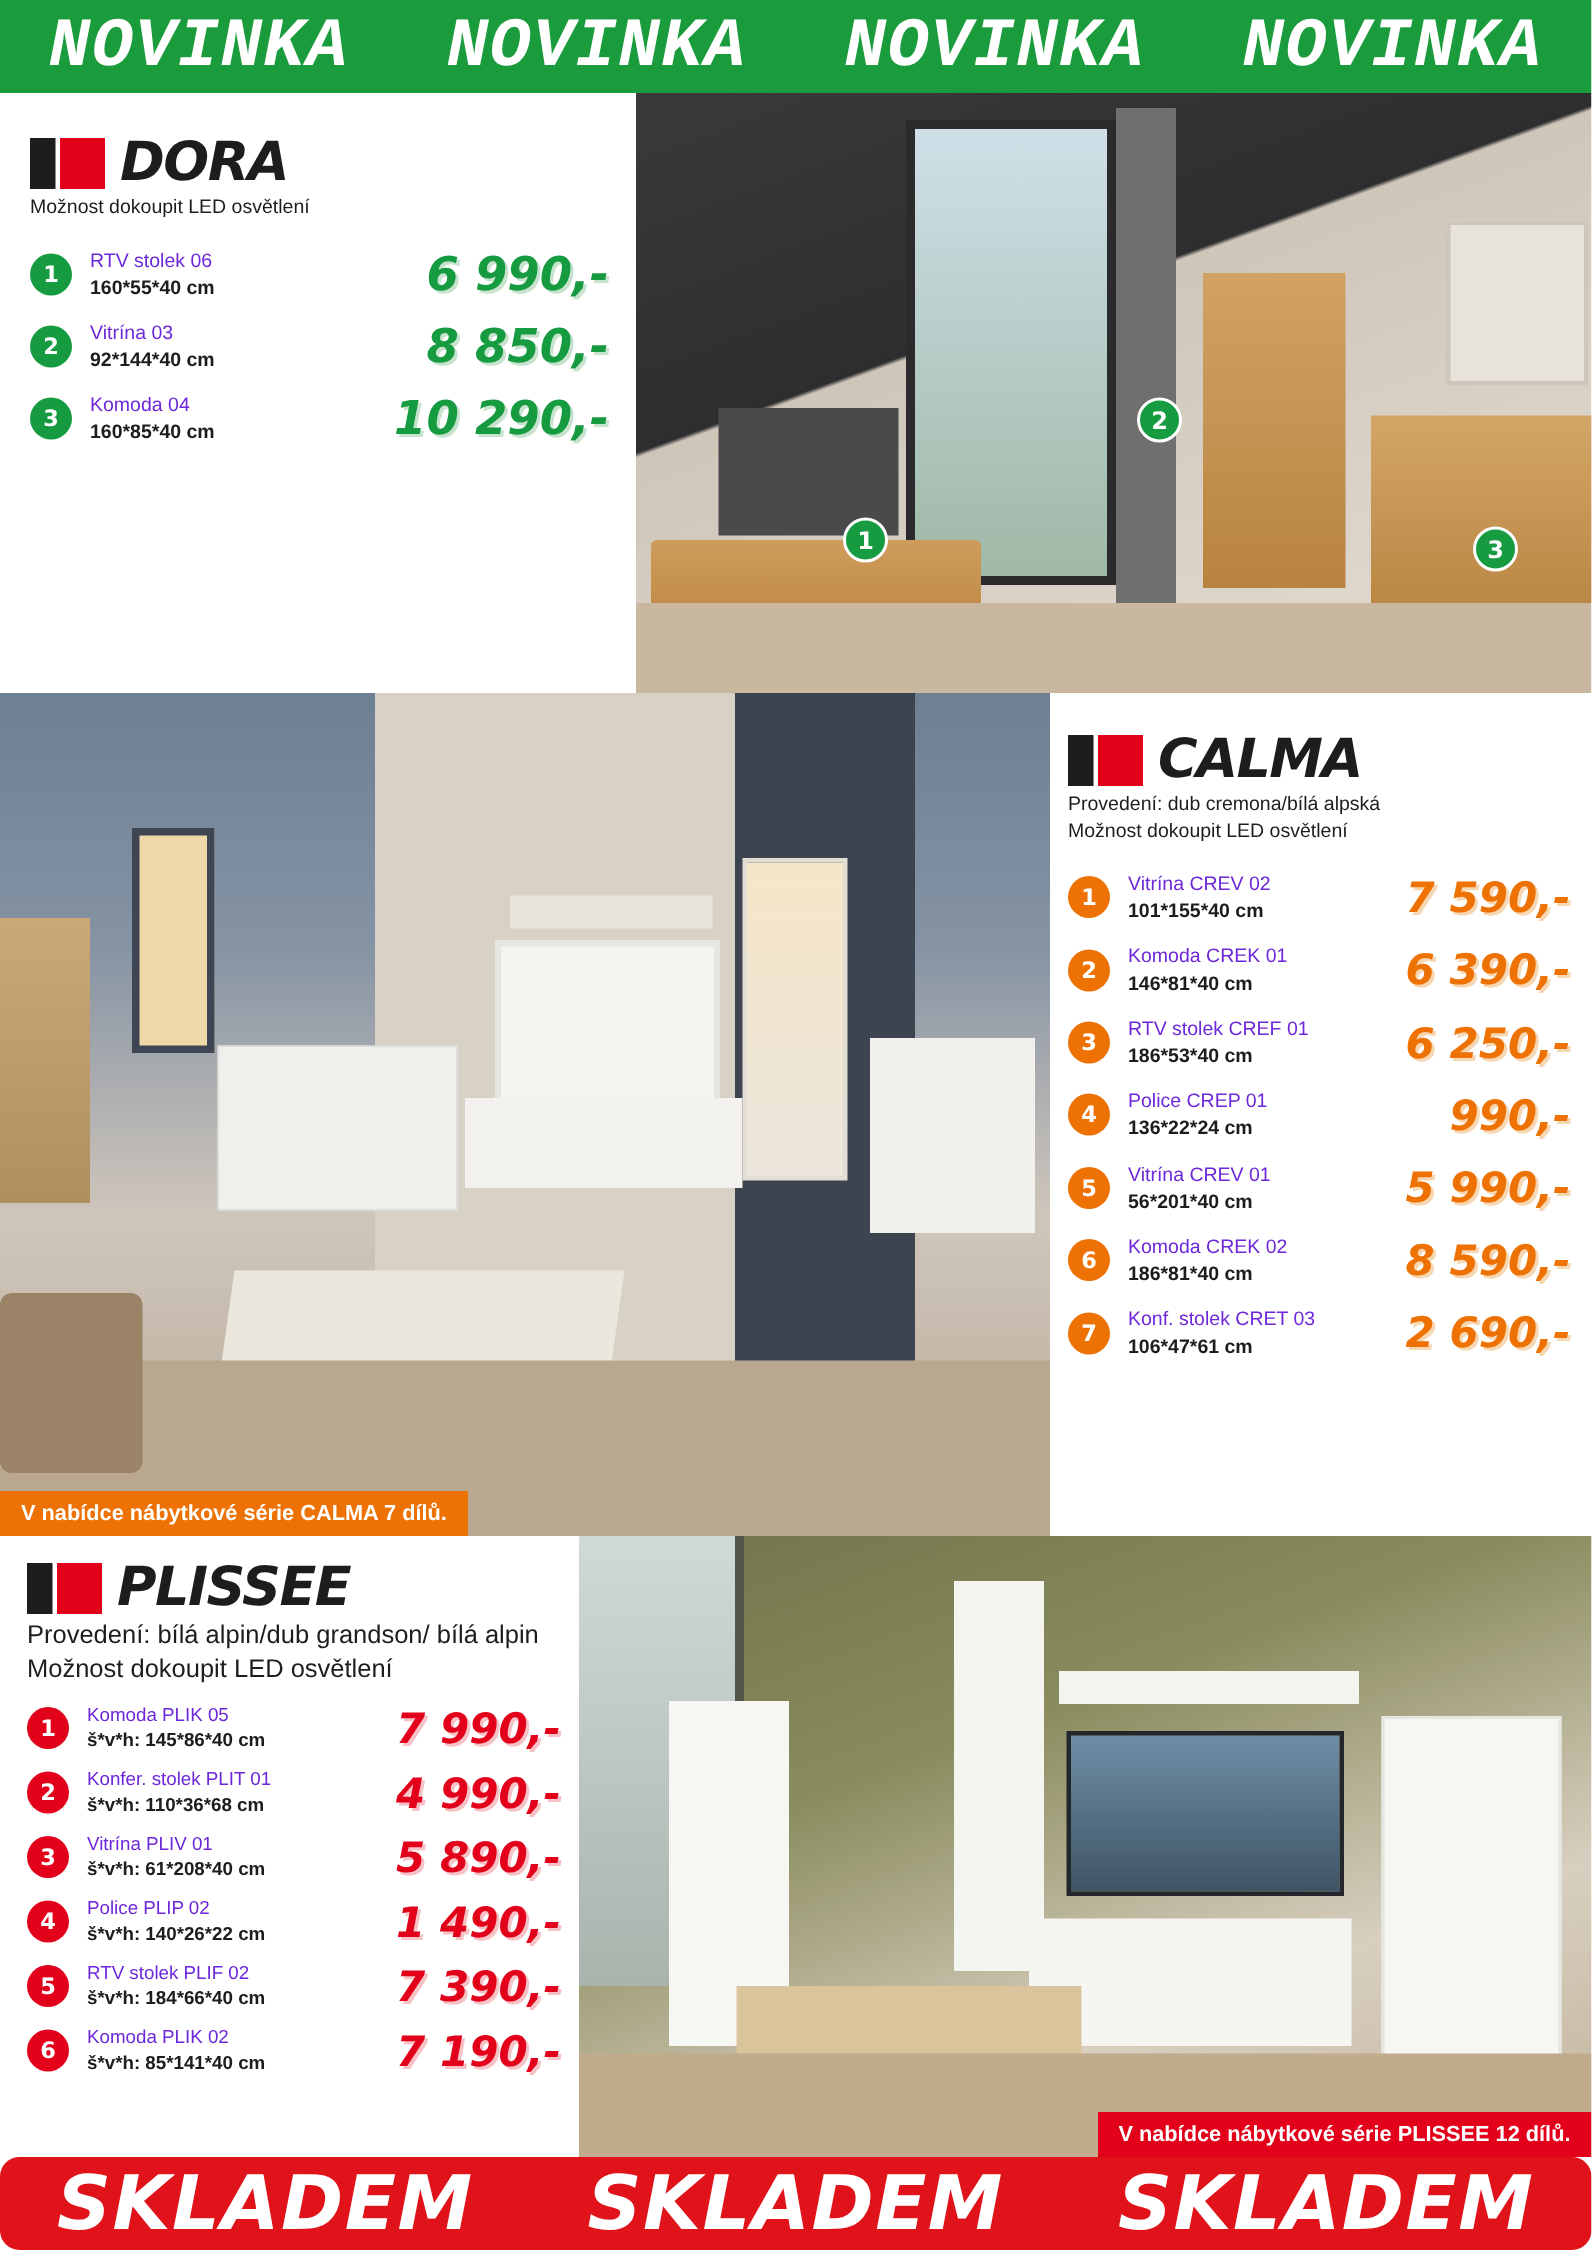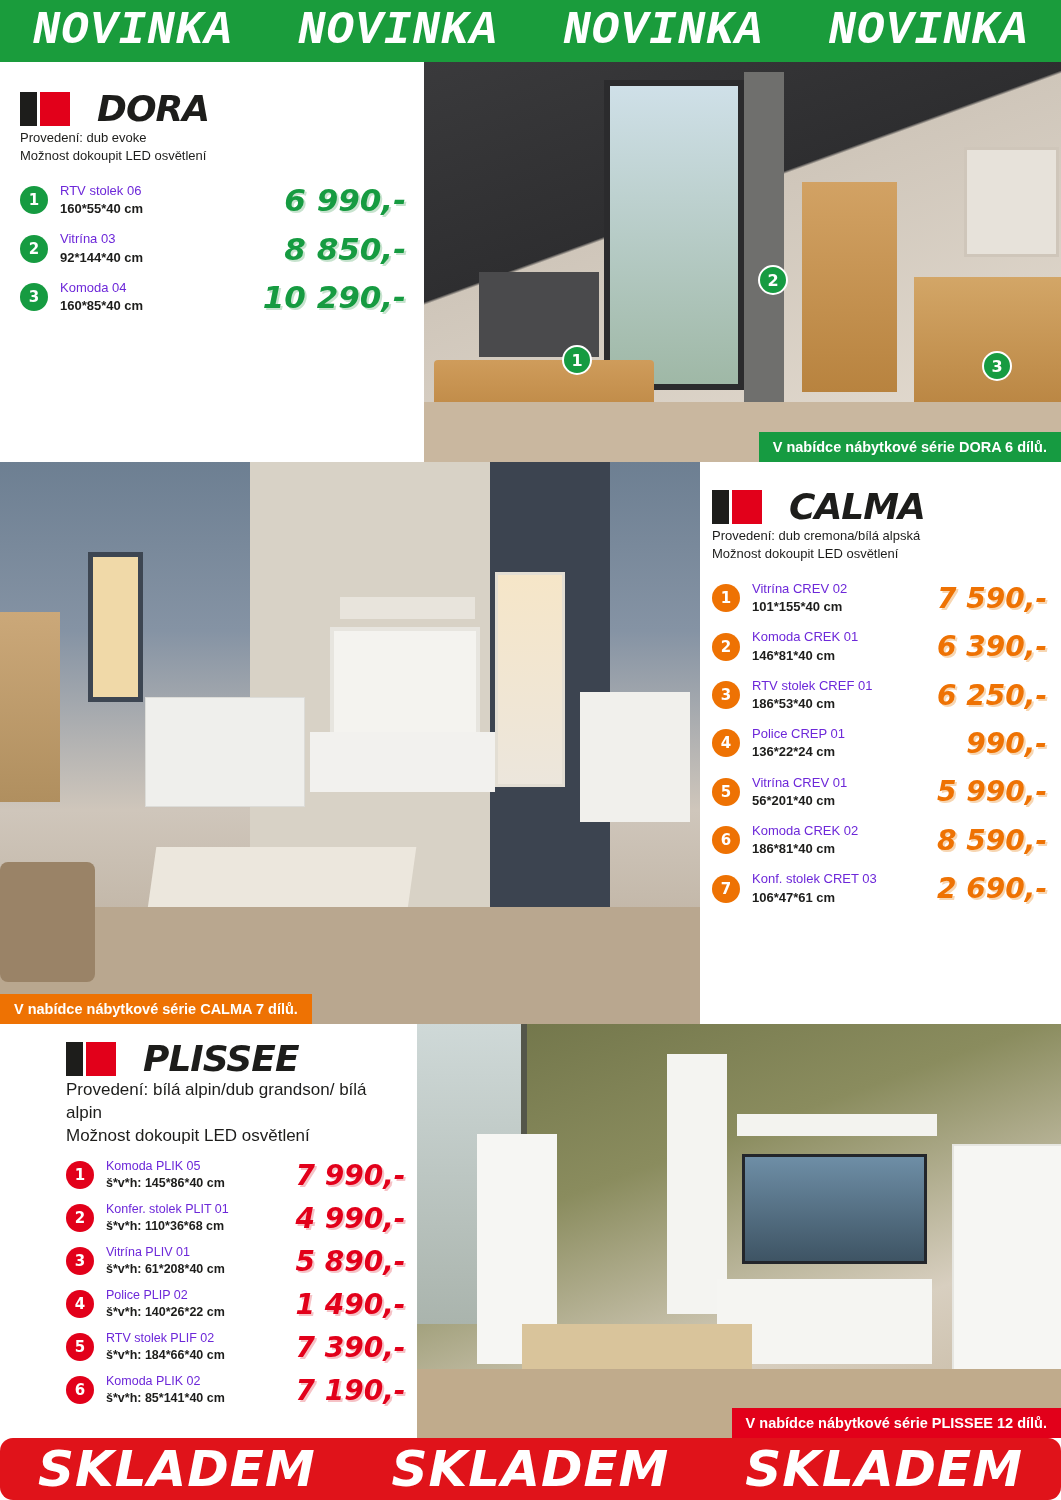--- a/index.html
+++ b/index.html
@@ -46,21 +46,21 @@
   .banner-bottom .word {
     color: #ffffff;
     font-size: 50px;
     font-weight: bold;
     font-style: italic;
     letter-spacing: 1px;
     font-family: "DejaVu Sans", sans-serif;
   }
 
   
-  .logo-row { display: flex; align-items: center; gap: 27px; }
+  .logo-row { display: flex; align-items: center; gap: 10px; }
   .logo-mark { display: flex; gap: 3px; }
   .logo-mark .b1 { width: 17px; height: 34px; background: #1d1d1b; }
   .logo-mark .b2 { width: 30px; height: 34px; background: #e2001a; }
   .brand-name {
     font-size: 36px;
     font-weight: bold;
     font-style: italic;
     color: #1d1d1b;
     font-family: "DejaVu Sans", sans-serif;
     letter-spacing: -1px;
@@ -151,21 +151,20 @@
   }
   .calma-right { width: 361px; padding: 24px 14px 0 12px; }
   .calma-right .item-text { min-width: 150px; }
   .calma-right .price { font-size: 28px; }
 
   
   .plissee {
     position: relative;
     height: 414px;
     display: flex;
-    padding-left: 48px;
   }
   .plissee-left { width: 386px; padding: 14px 12px 0 18px; }
   .plissee-right {
     width: 675px;
     position: relative;
     background: linear-gradient(160deg,#6f7348 0%,#8a8c5e 35%,#d8cfc0 70%,#c3b49c 100%);
     overflow: hidden;
   }
   .plissee-left .subtitle { font-size: 17px; }
   .plissee-left .item { margin-bottom: 8px; }
@@ -188,21 +187,20 @@
 <section class="dora">
   <div class="dora-left">
     <div class="logo-row">
       <span class="logo-mark">
         <span class="b1"></span>
           <span class="b2"></span>
       </span>
       <span class="brand-name">DORA</span>
     </div>
     <div class="subtitle">
-      <div>Provedení: dub evoke</div>
       <div>Možnost dokoupit LED osvětlení</div>
     </div>
     <div class="item-list">
       <div class="item">
         <span class="bullet green">1</span>
         <span class="item-text">
           <span class="nm">RTV stolek 06</span><br>
           <span class="dm">160*55*40 cm</span>
         </span>
         <span class="price green">6 990,-</span>
@@ -239,21 +237,20 @@
     <div class="ph" style="left:490px;top:215px;width:180px;height:125px;background:linear-gradient(180deg,#d3a667,#bb8744);"></div>
 
     <div class="ph" style="left:540px;top:85px;width:95px;height:110px;background:#e7e2da;border:3px solid #cfc6ba;"></div>
 
     <div class="ph" style="left:0;top:340px;width:637px;height:60px;background:#c9b79f;"></div>
 
     <span class="marker green" style="left:138px;top:283px;">1</span>
     <span class="marker green" style="left:334px;top:203px;">2</span>
     <span class="marker green" style="left:558px;top:289px;">3</span>
 
-    <span class="caption green" style="right:0;bottom:0;">V nabídce nábytkové série DORA 6 dílů.</span>
   </div>
 </section>
 
 <section class="calma">
   <div class="calma-left">
 
     <div class="ph" style="left:250px;top:0;width:240px;height:470px;background:#d8d2c6;"></div>
     <div class="ph" style="left:490px;top:0;width:120px;height:470px;background:#3c4450;"></div>
 
     <div class="ph" style="left:88px;top:90px;width:55px;height:150px;background:#f0d9a8;border:5px solid #3d4652;"></div>

